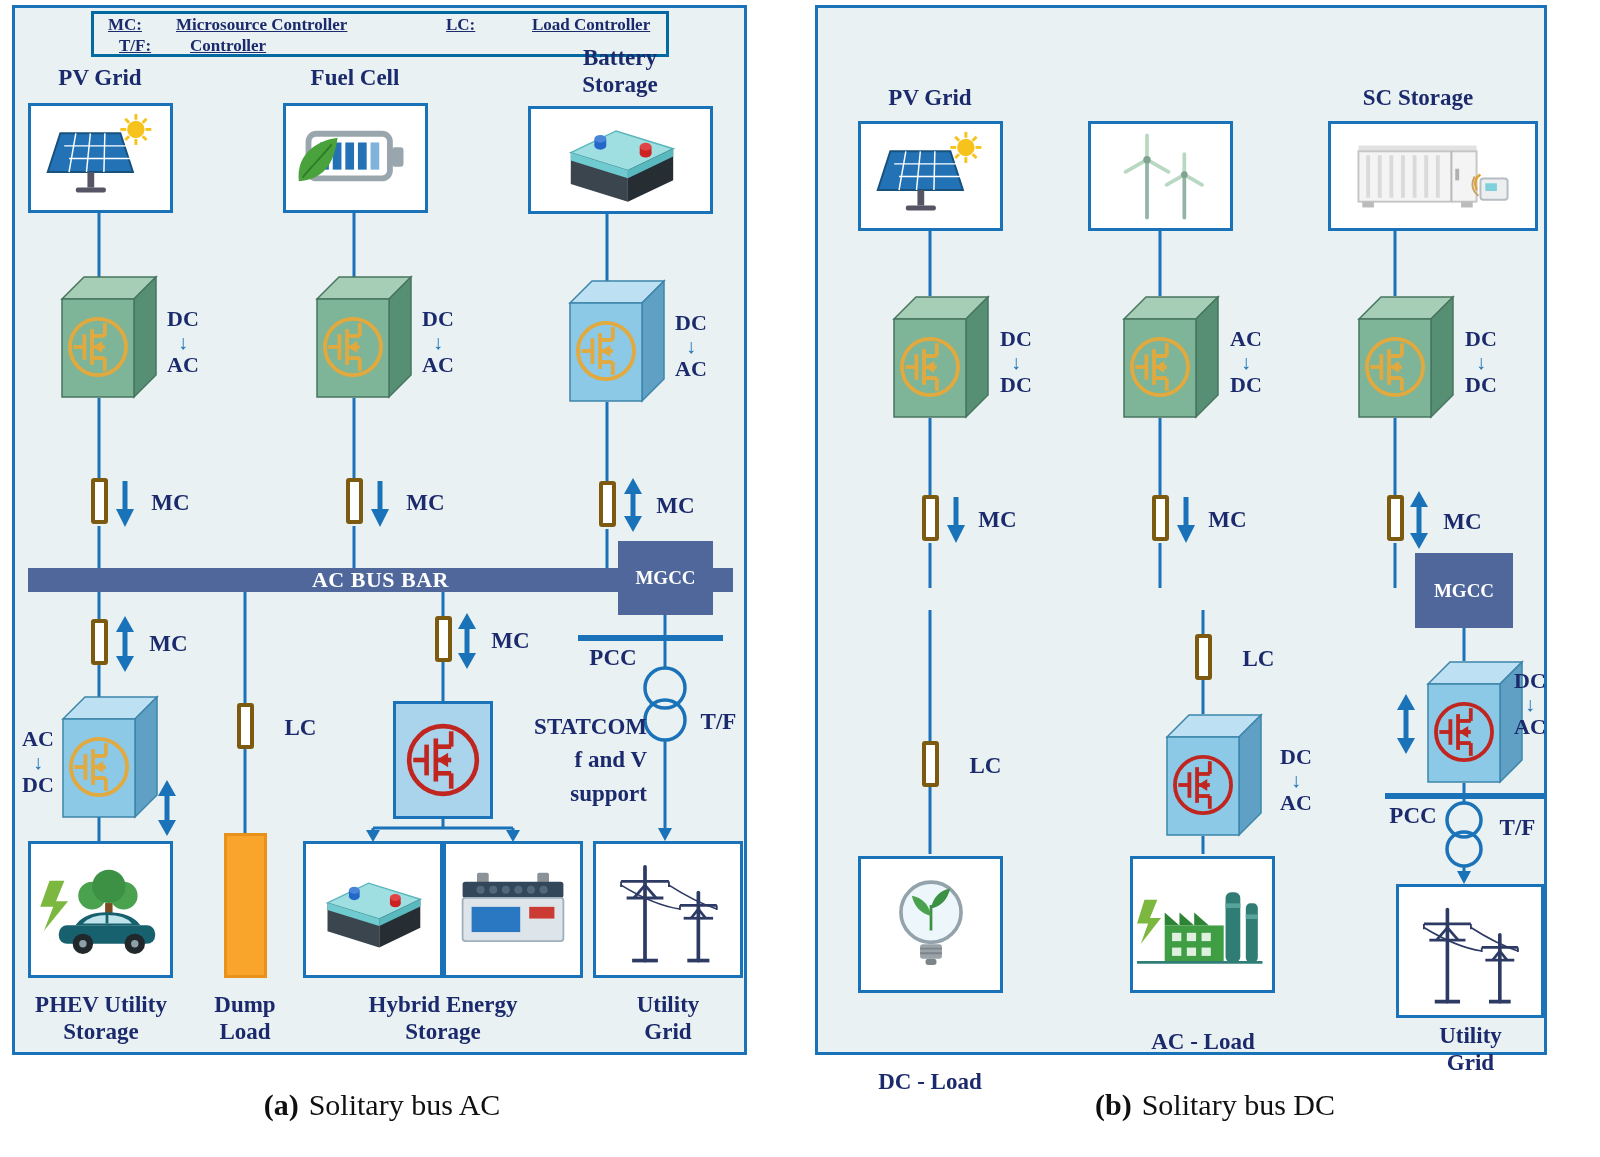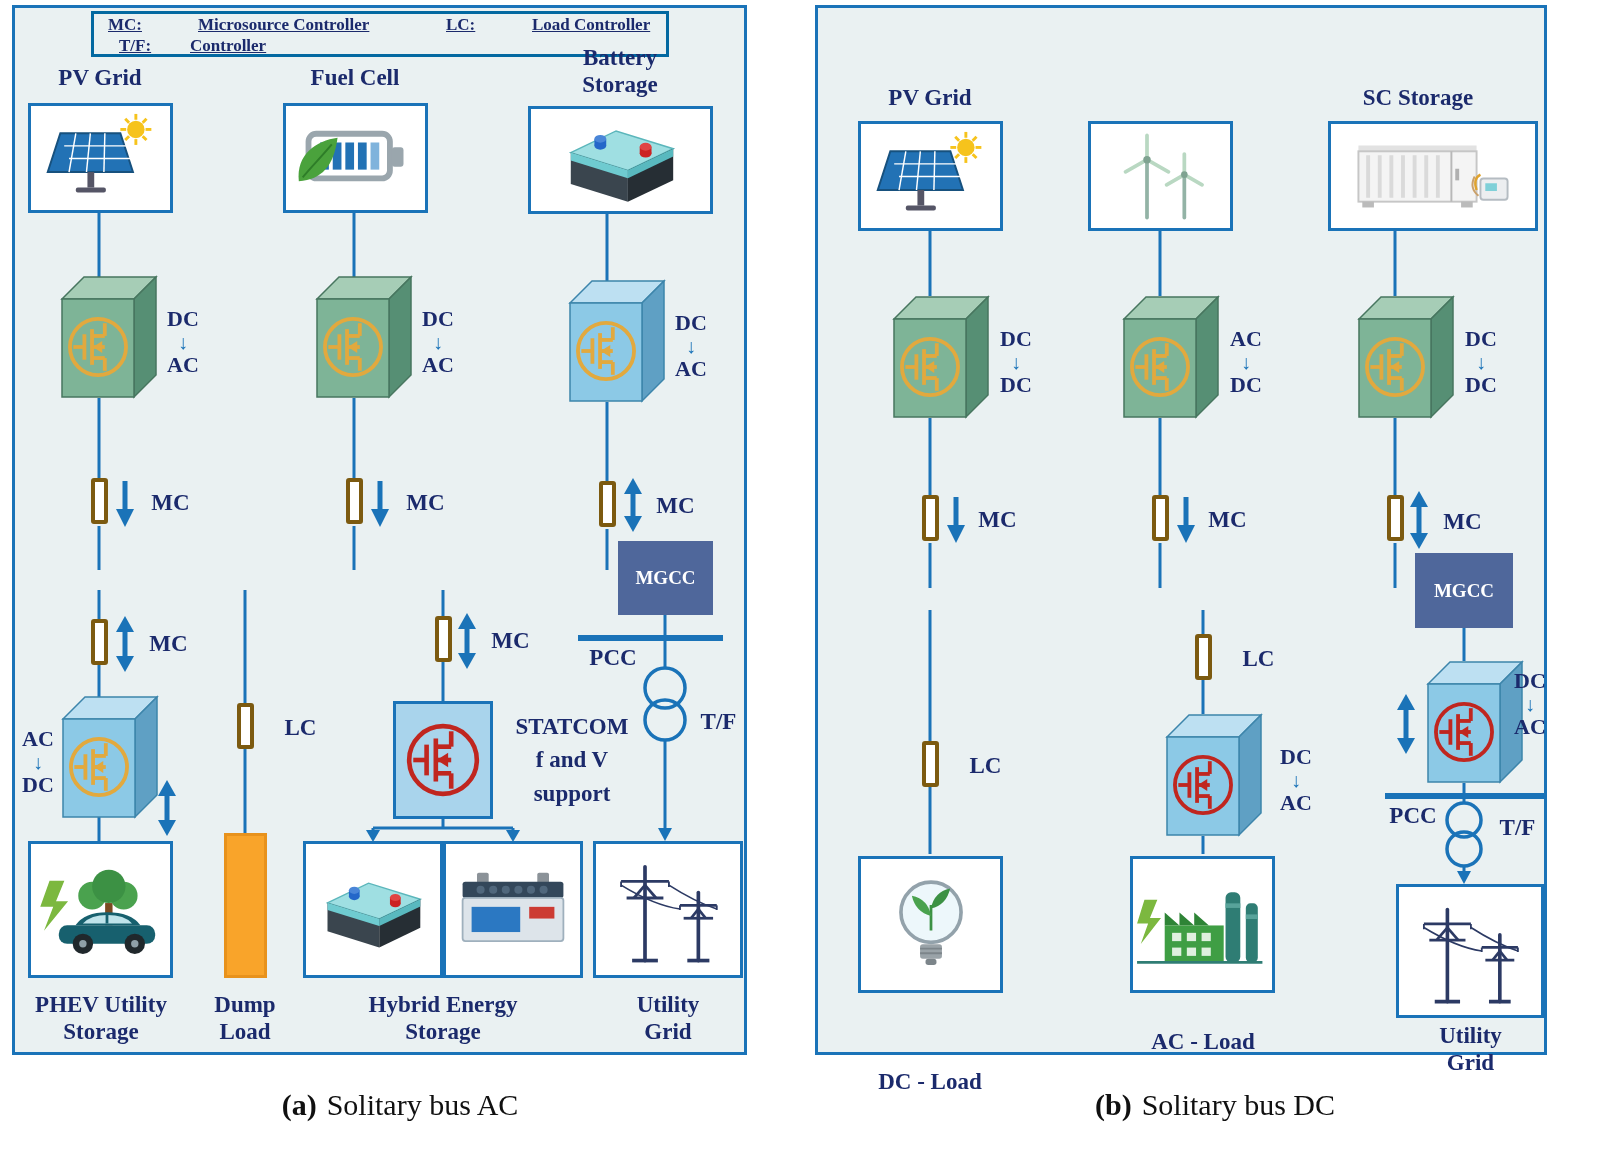--- a/index.html
+++ b/index.html
@@ -1,21 +1,21 @@
 <!DOCTYPE html>
 <html><head>
 <meta charset="utf-8">
 <style>
   *{margin:0;padding:0;box-sizing:border-box}
   html,body{width:1600px;height:1157px;background:#fff;font-family:"Liberation Serif",serif;position:relative;overflow:hidden}
   .panel{position:absolute;background:#eaf1f2;border:3px solid #1a73b8}
   .wires{position:absolute;left:0;top:0;z-index:0}
   .icon-box{position:absolute;background:#fff;border:3px solid #1a73b8;display:flex;align-items:center;justify-content:center;z-index:1}
   .lbl{position:absolute;color:#1b2a6c;font-weight:bold;font-size:23px;text-align:center;line-height:1.18;z-index:2}
-  .lbl-left{text-align:center}
+  .lbl-left{text-align:right}
   .convlbl{position:absolute;color:#1b2a6c;font-weight:bold;font-size:22px;text-align:center;line-height:1.2;z-index:2}
   .convlbl .ar{color:#1a73b8;font-size:20px;line-height:1.0}
   .resistor{position:absolute;width:17px;height:46px;background:#fff;border:4px solid #7c5a10;border-radius:3px;z-index:2}
   .bus{position:absolute;background:#4f679b;color:#fff;display:flex;align-items:center;justify-content:center;font-weight:bold;font-size:22px;letter-spacing:.5px;z-index:1}
   .mgcc{position:absolute;background:#4f679b;color:#fff;display:flex;align-items:center;justify-content:center;font-weight:bold;font-size:19px;z-index:3}
   .legend{position:absolute;border:3px solid #0369a1;z-index:2}
   .legend span{position:absolute;color:#1b2a6c;font-weight:bold;font-size:17px;text-decoration:underline;white-space:nowrap}
   .statcom{position:absolute;background:#a9d4ec;border:3px solid #1a73b8;display:flex;align-items:center;justify-content:center;z-index:1}
   .dump{position:absolute;background:#f9a42a;border:3px solid #e8921c;z-index:1}
   .conv{position:absolute;z-index:1}
@@ -286,21 +286,21 @@
         <polygon points="443,621 461,621 452,605"></polygon>
         <polygon points="443,645 461,645 452,661"></polygon>
         <polygon points="143,788 161,788 152,772"></polygon>
         <polygon points="143,812 161,812 152,828"></polygon>
       </g>
     </g>
   </svg>
 
   <div class="legend" style="left:76px;top:3px;width:578px;height:46px">
     <span style="left:14px;top:1px">MC:</span>
-    <span style="left:104px;top:1px">Microsource Controller</span>
+    <span style="left:82px;top:1px">Microsource Controller</span>
     <span style="left:352px;top:1px">LC:</span>
     <span style="left:438px;top:1px">Load Controller</span>
     <span style="left:25px;top:22px">T/F:</span>
     <span style="left:96px;top:22px">Controller</span>
   </div>
 
   <div class="lbl" style="left:15px;top:56px;width:140px">PV Grid</div>
   <div class="lbl" style="left:270px;top:56px;width:140px">Fuel Cell</div>
   <div class="lbl" style="left:525px;top:36px;width:160px">
     <div>Battery</div>
@@ -372,20 +372,23 @@
   <div class="resistor" style="left:420px;top:608px"></div>
   <div class="resistor" style="left:222px;top:695px"></div>
 
   <div class="lbl" style="left:128px;top:481px;width:55px">MC</div>
   <div class="lbl" style="left:383px;top:481px;width:55px">MC</div>
   <div class="lbl" style="left:633px;top:484px;width:55px">MC</div>
   <div class="lbl" style="left:126px;top:622px;width:55px">MC</div>
   <div class="lbl" style="left:468px;top:619px;width:55px">MC</div>
   <div class="lbl" style="left:258px;top:706px;width:55px">LC</div>
 
+  <div class="bus" style="left:13px;top:560px;width:705px;height:24px">
+    <span>AC BUS BAR</span>
+  </div>
   <div class="mgcc" style="left:603px;top:533px;width:95px;height:74px">
     <span>MGCC</span>
   </div>
 
   <div class="statcom" style="left:378px;top:693px;width:100px;height:118px">
     <svg width="82" height="82" viewBox="0 0 80 80" style="color:#c0261f">
         <use href="#sym-mosfet"></use>
       </svg>
   </div>
   <div class="lbl lbl-left" style="left:482px;top:702px;width:150px;line-height:1.45">
@@ -581,18 +584,18 @@
   </div>
 
   <div class="lbl" style="left:37px;top:1060px;width:150px">DC - Load</div>
   <div class="lbl" style="left:310px;top:1020px;width:150px">AC - Load</div>
   <div class="lbl" style="left:585px;top:1014px;width:135px">
     <div>Utility</div>
       <div>Grid</div>
   </div>
 </div>
 
-<div class="caption" style="left:150px;top:1088px;width:500px">
+<div class="caption" style="left:132px;top:1088px;width:500px">
   <b>(a)</b><span>Solitary bus AC</span>
 </div>
 <div class="caption" style="left:965px;top:1088px;width:500px">
   <b>(b)</b><span>Solitary bus DC</span>
 </div>
 
 </body></html>

